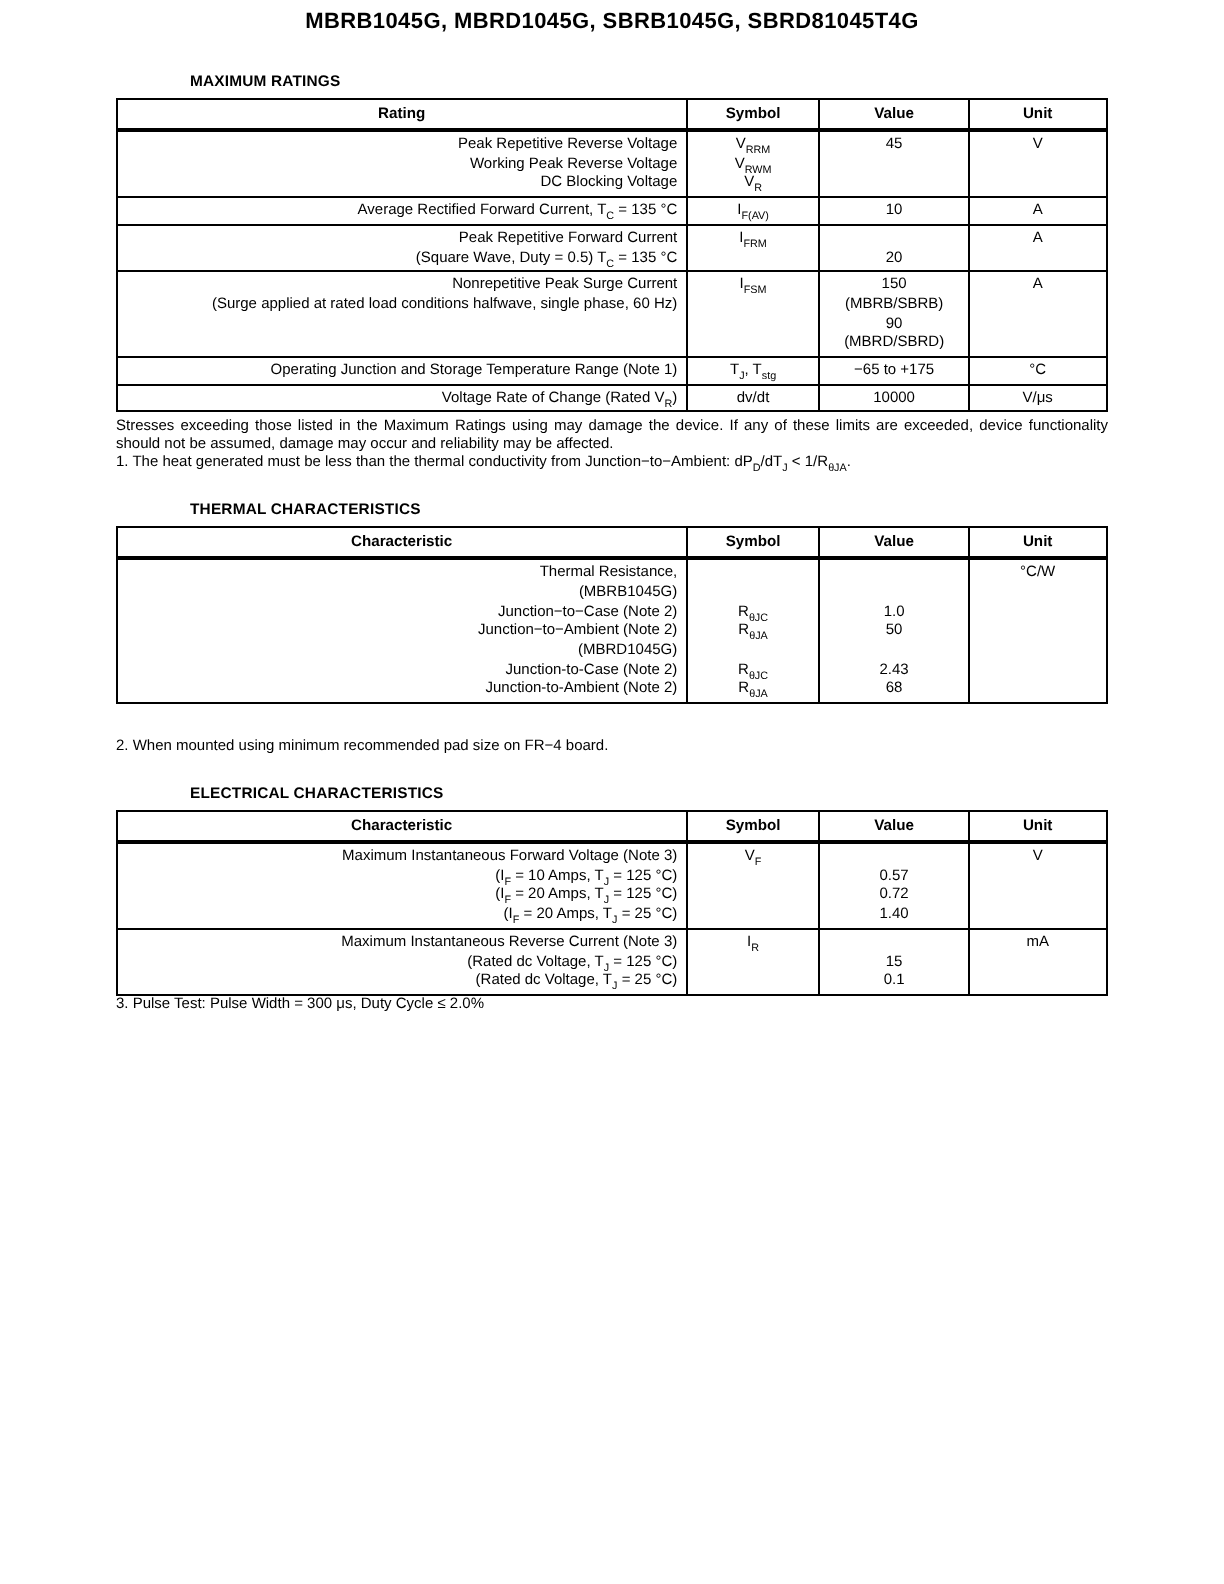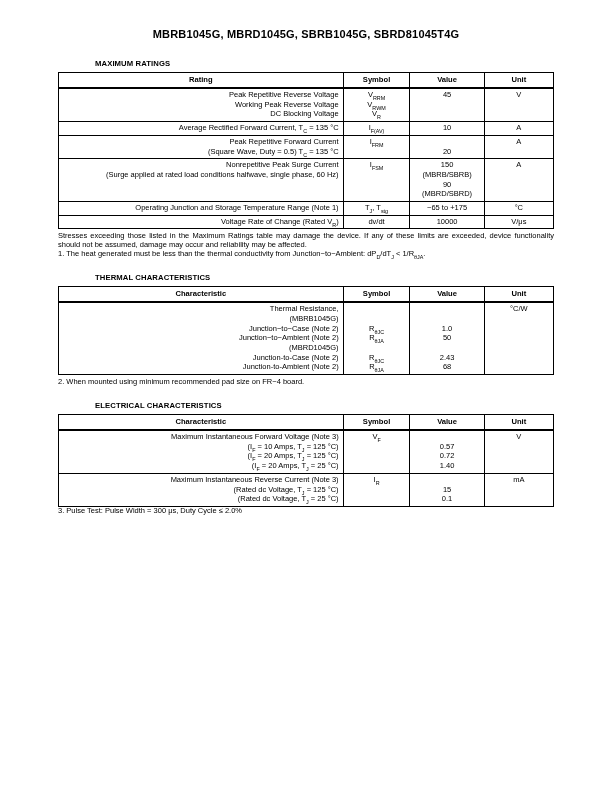--- a/index.html
+++ b/index.html
@@ -1,21 +1,21 @@
 <!DOCTYPE html>
 <html><head>
 <meta charset="utf-8">
 <style>
   * { box-sizing: border-box; }
   html,body { margin:0; padding:0; background:#ffffff; }
   .page {
     position:relative; width:612px; height:792px; background:#ffffff;
     font-family:"Liberation Sans", sans-serif; color:#000; overflow:hidden;
   }
-  .content { position:absolute; top:28px; left:58px; width:496px; }
+  .content { position:absolute; top:5px; left:58px; width:496px; }
   .title { font-size:11px; font-weight:bold; text-align:center; letter-spacing:0.2px; margin:0 0 19px 0; }
   .sec-h { font-size:7.7px; font-weight:bold; margin:0; letter-spacing:0.1px;padding-left:37px; }
   section { margin-bottom:14px; }
   table { border-collapse:collapse; width:100%; table-layout:fixed; margin-top:4px; }
   th, td { border:1px solid #000; }
   th { font-size:7.6px; font-weight:bold; text-align:center; padding:2px 2px 3px 2px; border-bottom-width:2px;margin-left:24px; }
   td { font-size:7.5px; padding:1px 4px 2px 4px; vertical-align:top; }
   .ln { line-height:9.7px; min-height:9.7px; white-space:nowrap; }
   td.cc .ln { text-align:right; }
   td.sc .ln, td.vc .ln, td.uc .ln { text-align:center; white-space:normal; }
@@ -144,21 +144,21 @@
               </td>
               <td class="vc">
                 <div class="ln">10000</div>
               </td>
               <td class="uc">
                 <div class="ln">V/μs</div>
               </td>
             </tr>
           </tbody>
         </table>
-      <p class="para">Stresses exceeding those listed in the Maximum Ratings table may damage the device. If any of these limits are exceeded, device functionality should not be assumed, damage may occur and reliability may be affected.</p>
+      <p class="para">Stresses exceeding those listed in the Maximum Ratings using may damage the device. If any of these limits are exceeded, device functionality should not be assumed, damage may occur and reliability may be affected.</p>
       <div class="note">1. The heat generated must be less than the thermal conductivity from Junction−to−Ambient: dP<sub>D</sub>/dT<sub>J</sub> &lt; 1/R<sub>θJA</sub>.</div>
     </section>
 
     <section>
       <div class="sec-h">THERMAL CHARACTERISTICS</div>
       <table>
           <colgroup>
             <col style="width: 57.5%;">
             <col style="width: 13.5%;">
             <col style="width: 15%;">
@@ -200,21 +200,21 @@
                 <div class="ln">&nbsp;</div>
                 <div class="ln">2.43</div>
                 <div class="ln">68</div>
               </td>
               <td class="uc">
                 <div class="ln">°C/W</div>
               </td>
             </tr>
           </tbody>
         </table>
-      <div class="note" style="margin-top:3px;">2. When mounted using minimum recommended pad size on FR−4 board.</div>
+      <div class="note" style="margin-top:17px;">2. When mounted using minimum recommended pad size on FR−4 board.</div>
     </section>
 
     <section>
       <div class="sec-h">ELECTRICAL CHARACTERISTICS</div>
       <table>
           <colgroup>
             <col style="width: 57.5%;">
             <col style="width: 13.5%;">
             <col style="width: 15%;">
             <col style="width: 14%;">

